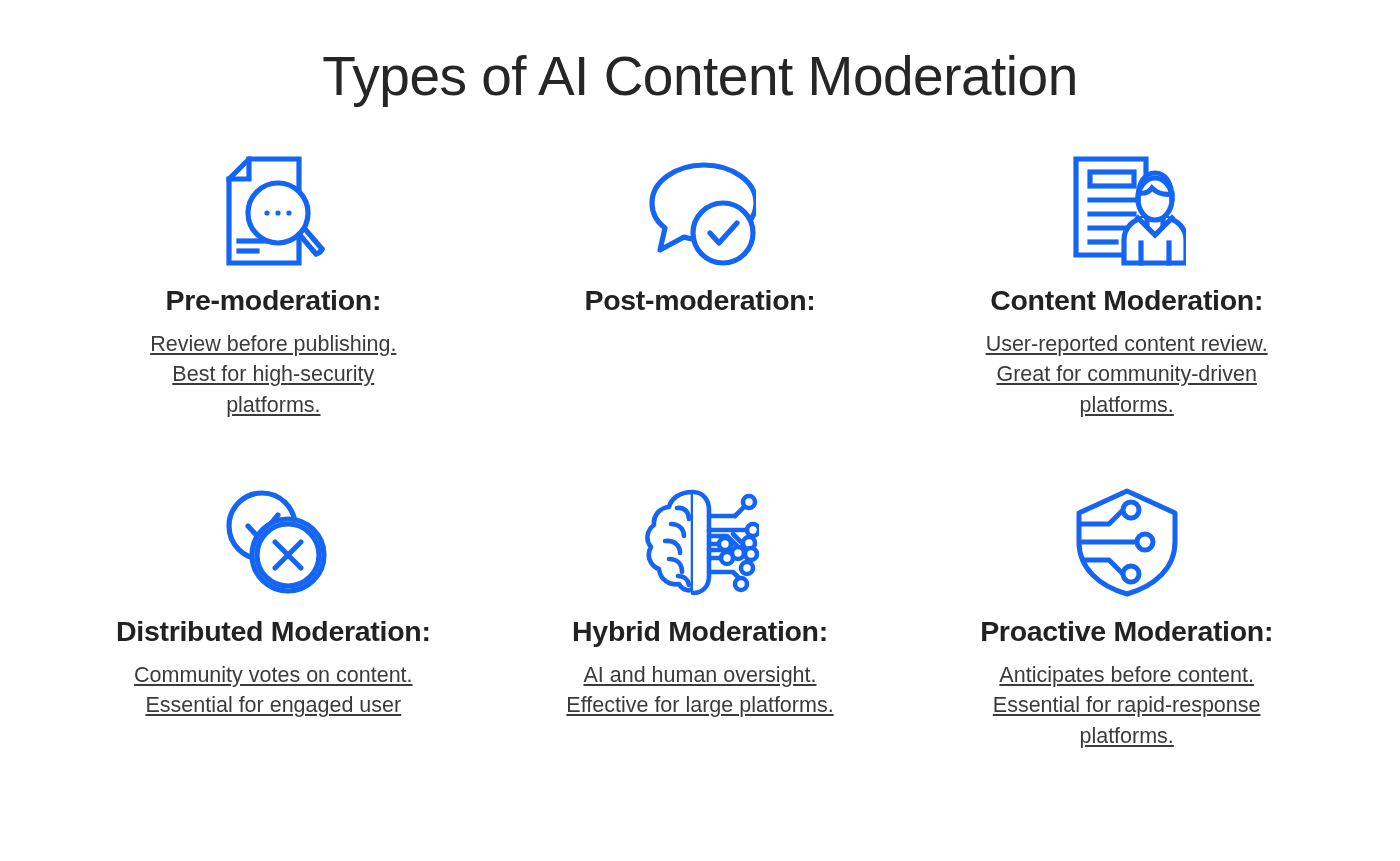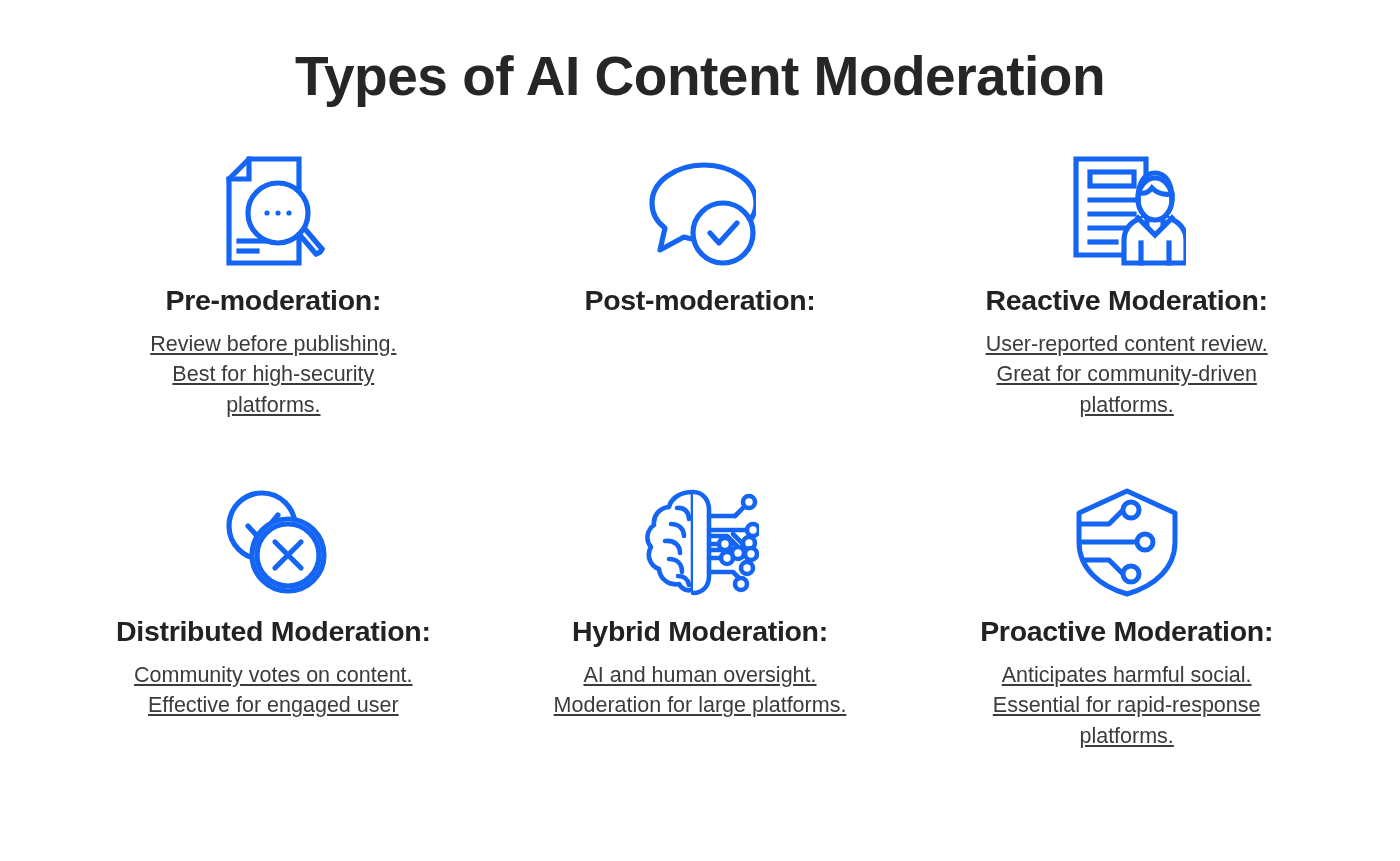--- a/index.html
+++ b/index.html
@@ -21,21 +21,21 @@
     background: #ffffff;
     box-sizing: border-box;
   }
   .page-title {
     position: absolute;
     top: 46px;
     left: 0;
     width: 1400px;
     text-align: center;
     font-size: 55px;
-    font-weight: bold;
+    font-weight: normal;
     letter-spacing: -0.5px;
     color: #262626;
     line-height: 1.1;
   }
   .grid {
     position: absolute;
     top: 150px;
     left: 60px;
     width: 1280px;
     display: grid;
@@ -139,21 +139,21 @@
           <path d="M70 63 L87 80 L104 63" fill="#ffffff"></path>
           <path d="M73 88 V108"></path>
           <path d="M101 88 V108"></path>
           <ellipse cx="87" cy="44" rx="17" ry="21" fill="#ffffff"></ellipse>
           <path d="M70 44 c0 -17 7 -26 17 -26 c10 0 17 9 17 26"></path>
           <path d="M71 38 c6 1 10 -1 13 -5 c5 5 13 7 20 6"></path>
           <path d="M79 64 V69"></path>
           <path d="M95 64 V69"></path>
         </svg>
       </div>
-      <div class="card-title">Reactive Moderation:</div>
+      <div class="card-title">Content Moderation:</div>
       <div class="card-desc">
         <span class="line">User-reported content review.</span>
         <span class="line">Great for community-driven</span>
         <span class="line">platforms.</span>
       </div>
     </div>
 
     <div class="card">
       <div class="icon-wrap">
         <svg width="112" height="112" viewBox="0 0 112 112" fill="none" stroke="#1565F5" stroke-width="5.2" stroke-linecap="round" stroke-linejoin="round">
@@ -161,21 +161,21 @@
           <path d="M31 40 L42 52 L61 29"></path>
           <circle cx="71" cy="69" r="36" fill="#ffffff"></circle>
           <circle cx="71" cy="69" r="31" fill="#ffffff"></circle>
           <path d="M58 56 L84 82"></path>
           <path d="M84 56 L58 82"></path>
         </svg>
       </div>
       <div class="card-title">Distributed Moderation:</div>
       <div class="card-desc">
         <span class="line">Community votes on content.</span>
-        <span class="line">Effective for engaged user</span>
+        <span class="line">Essential for engaged user</span>
       </div>
     </div>
 
     <div class="card">
       <div class="icon-wrap">
         <svg width="118" height="112" viewBox="0 0 118 112" fill="none" stroke="#1565F5" stroke-width="4.6" stroke-linecap="round" stroke-linejoin="round">
           <path d="M52 6 C38 6 30 13 28 21 C18 22 12 30 13 39 C6 44 4 54 10 61 C5 69 9 80 18 83 C19 93 28 100 38 98 C42 105 52 107 52 100 V6 Z" fill="#ffffff"></path>
           <path d="M52 6 C62 6 68 14 68 24 V90 C68 100 62 107 52 107" fill="#ffffff"></path>
           <path d="M36 22 c7 -1 12 4 12 11"></path>
           <path d="M30 38 c8 0 13 5 13 12"></path>
@@ -198,38 +198,38 @@
           <circle cx="97" cy="67" r="6" fill="#ffffff"></circle>
           <circle cx="110" cy="68" r="6" fill="#ffffff"></circle>
           <circle cx="86" cy="72" r="6" fill="#ffffff"></circle>
           <circle cx="106" cy="82" r="6" fill="#ffffff"></circle>
           <circle cx="100" cy="98" r="6" fill="#ffffff"></circle>
         </svg>
       </div>
       <div class="card-title">Hybrid Moderation:</div>
       <div class="card-desc">
         <span class="line">AI and human oversight.</span>
-        <span class="line">Moderation for large platforms.</span>
+        <span class="line">Effective for large platforms.</span>
       </div>
     </div>
 
     <div class="card">
       <div class="icon-wrap">
         <svg width="112" height="112" viewBox="0 0 112 112" fill="none" stroke="#1565F5" stroke-width="5" stroke-linecap="round" stroke-linejoin="round">
           <path d="M56 5 L104 27 V56 C104 82 84 100 56 108 C28 100 8 82 8 56 V27 Z" fill="#ffffff"></path>
           <path d="M9 38 H38 L52 24"></path>
           <circle cx="60" cy="24" r="8" fill="#ffffff"></circle>
           <path d="M9 56 H66"></path>
           <circle cx="74" cy="56" r="8" fill="#ffffff"></circle>
           <path d="M12 74 H38 L52 88"></path>
           <circle cx="60" cy="88" r="8" fill="#ffffff"></circle>
         </svg>
       </div>
       <div class="card-title">Proactive Moderation:</div>
       <div class="card-desc">
-        <span class="line">Anticipates harmful social.</span>
+        <span class="line">Anticipates before content.</span>
         <span class="line">Essential for rapid-response</span>
         <span class="line">platforms.</span>
       </div>
     </div>
 
   </div>
 </div>
 
 </body></html>

